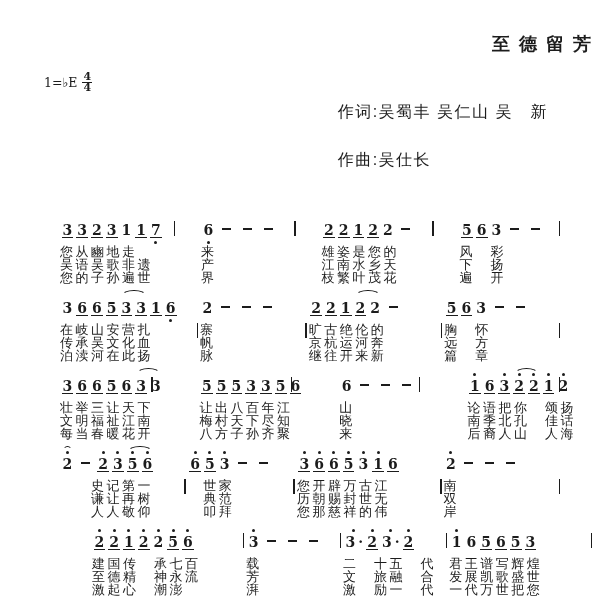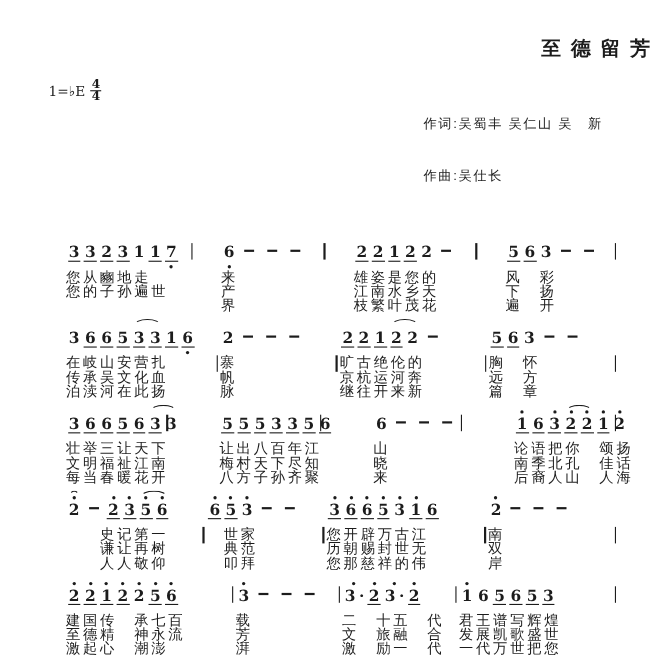--- a/index.html
+++ b/index.html
@@ -9,21 +9,21 @@
 
   .title{text-align:right;margin-top:32px;font-size:18px;font-weight:600;
          letter-spacing:9px;font-family:"DejaVu Serif",serif;}
 
   .header-row{display:flex;justify-content:space-between;align-items:flex-start;
               margin:16px 52px 0 44px;}
   .keysig{font-family:"DejaVu Serif",serif;font-size:12.5px;display:flex;align-items:center;}
   .meter{display:inline-flex;flex-direction:column;text-align:center;font-weight:bold;
          font-size:11px;line-height:10px;margin-left:5px;font-family:"DejaVu Serif",serif;}
   .meter .top{border-bottom:1px solid #1c1c1c;padding:0 1px;}
-  .credits{font-size:12px;line-height:16px;letter-spacing:1.5px;white-space:pre;}
+  .credits{font-size:16px;line-height:16px;letter-spacing:1.5px;white-space:pre;}
 
   .score{margin:14px 38px 0 60px;}
   .system{display:flex;align-items:flex-start;margin-bottom:8px;}
   .measure{min-width:0;}
   .nrow{white-space:nowrap;height:24px;padding-top:7px;}
   .verse{font-size:13px;line-height:13px;height:13px;letter-spacing:2.5px;white-space:pre;}
 
   .note{display:inline-block;position:relative;margin:0 1.5px;text-align:center;
         font-family:"DejaVu Serif",serif;font-weight:bold;font-size:14px;}
   .digit{display:inline-block;line-height:14px;padding:0 1px;}
@@ -63,20 +63,21 @@
       <div><span>作词:</span><span>吴蜀丰 吴仁山 吴　新</span></div>
       <div><span>作曲:</span><span>吴仕长</span></div>
     </div>
   </div>
 
   <div class="score" id="score">
       <div class="system" style="width: 100%; gap: 24px;">
         <div class="measure" style="flex: 30 1 0%;">
           <div class="nrow"><span class="note u"><span class="digit">3</span></span><span class="note u"><span class="digit">3</span></span><span class="note u"><span class="digit">2</span></span><span class="note u"><span class="digit">3</span></span><span class="note"><span class="digit">1</span></span><span class="note u"><span class="digit">1</span></span><span class="note u"><span class="digit">7</span><span class="dot-b"></span></span></div>
           <div class="verse">您从豳地走</div>
+          <div class="verse">吴语吴歌非遗</div>
           <div class="verse">您的子孙遍世</div>
         </div>
         <span class="barwrap">
           <span class="bline"></span>
         </span>
         <div class="measure" style="flex: 23 1 0%;">
           <div class="nrow"><span class="note"><span class="digit">6</span><span class="dot-b"></span></span><span class="dash"></span><span class="dash"></span><span class="dash"></span></div>
           <div class="verse">来</div>
           <div class="verse">产</div>
           <div class="verse">界</div>
@@ -210,21 +211,21 @@
         <div class="measure" style="flex: 24 1 0%;">
           <div class="nrow"><span class="note"><span class="digit">2</span><span class="dot-a"></span></span><span class="dash"></span><span class="dash"></span><span class="dash"></span></div>
           <div class="verse">南</div>
           <div class="verse">双</div>
           <div class="verse">岸</div>
         </div>
         <span class="barwrap">
           <span class="bline"></span>
         </span>
       </div>
-      <div class="system" style="width: 100%;">
+      <div class="system" style="width: 100%; margin-left: 32px;">
         <div class="measure" style="flex: 31 1 0%;">
           <div class="nrow"><span class="note u"><span class="digit">2</span><span class="dot-a"></span></span><span class="note u"><span class="digit">2</span><span class="dot-a"></span></span><span class="note u"><span class="digit">1</span><span class="dot-a"></span></span><span class="note u"><span class="digit">2</span><span class="dot-a"></span></span><span class="note"><span class="digit">2</span><span class="dot-a"></span></span><span class="note u"><span class="digit">5</span><span class="dot-a"></span></span><span class="note u"><span class="digit">6</span><span class="dot-a"></span></span></div>
           <div class="verse">建国传　承七百</div>
           <div class="verse">至德精　神永流</div>
           <div class="verse">激起心　潮澎</div>
         </div>
         <span class="barwrap">
           <span class="bline"></span>
         </span>
         <div class="measure" style="flex: 19 1 0%;">

